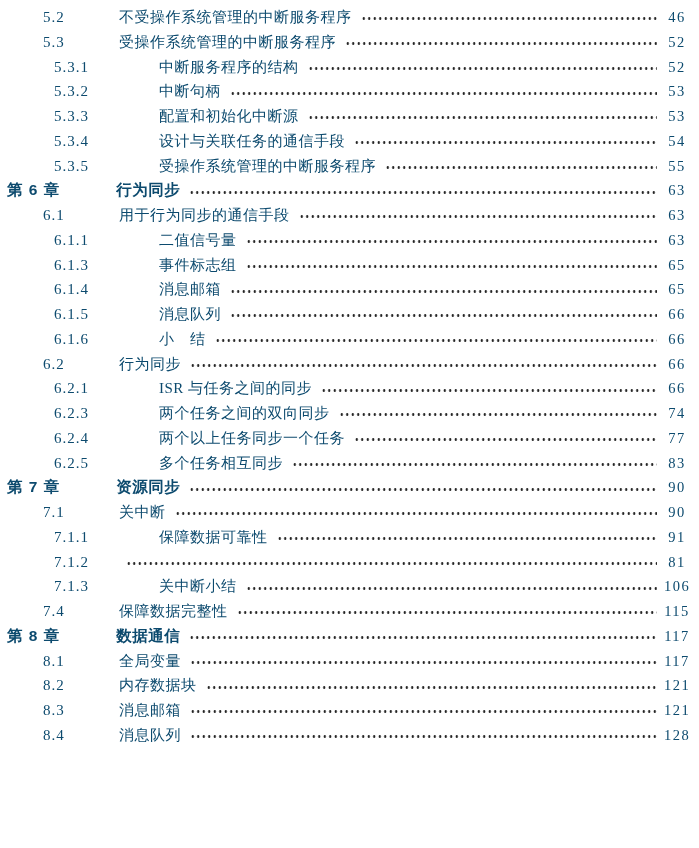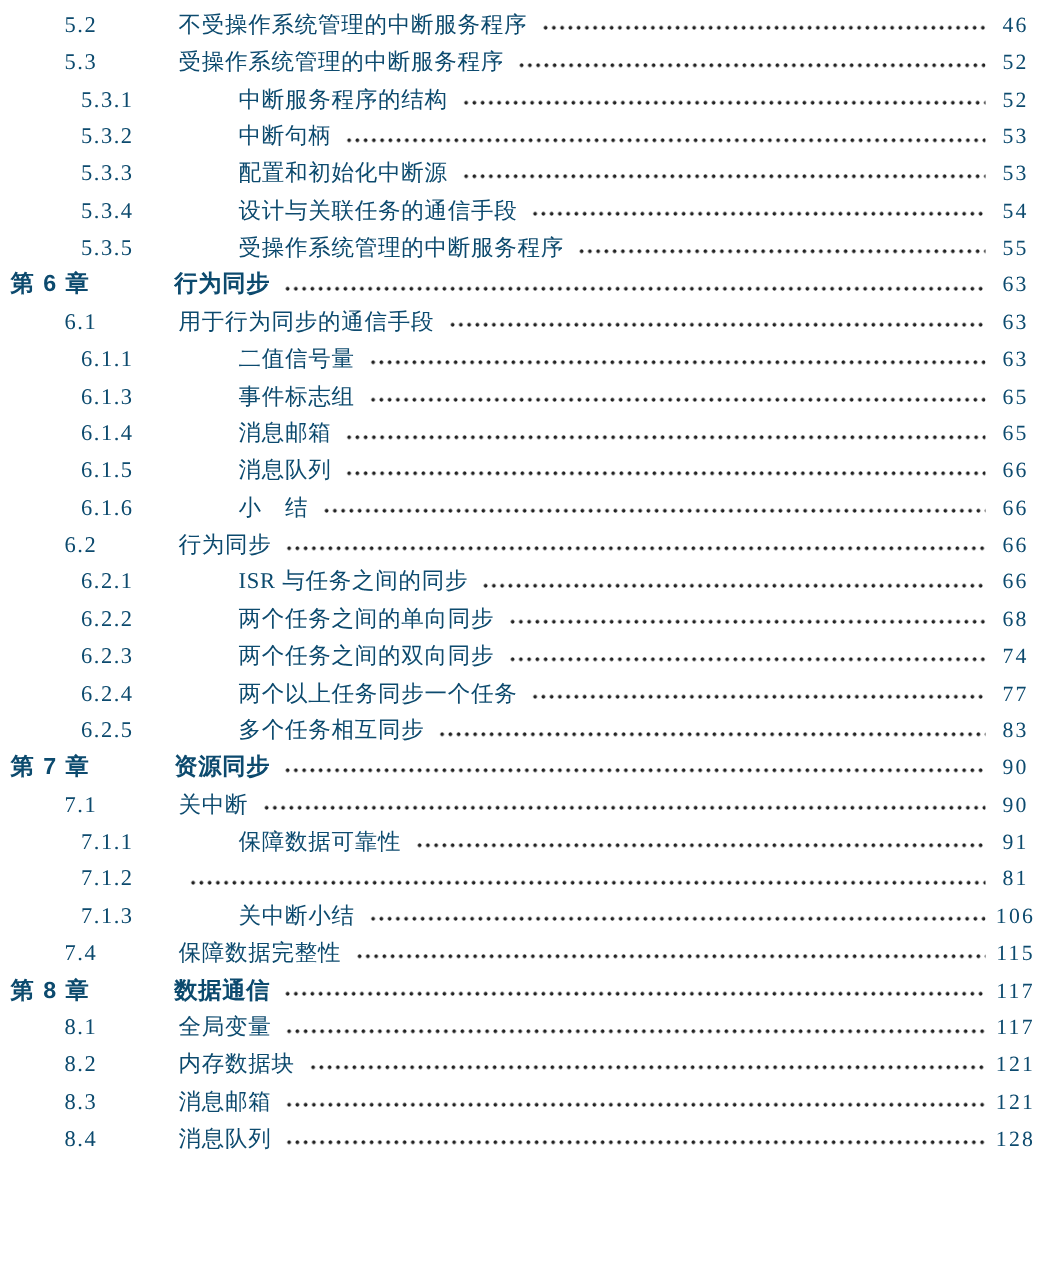--- a/index.html
+++ b/index.html
@@ -165,26 +165,20 @@
     <span class="leader"></span>
     <span class="page-num">66</span>
   </div>
       <div class="row subsection">
     <span class="num">6.2.1</span>
     <span class="title">ISR 与任务之间的同步</span>
     <span class="leader"></span>
     <span class="page-num">66</span>
   </div>
       <div class="row subsection">
-    <span class="num">6.2.2</span>
-    <span class="title">两个任务之间的单向同步</span>
-    <span class="leader"></span>
-    <span class="page-num">68</span>
-  </div>
-      <div class="row subsection">
     <span class="num">6.2.3</span>
     <span class="title">两个任务之间的双向同步</span>
     <span class="leader"></span>
     <span class="page-num">74</span>
   </div>
       <div class="row subsection">
     <span class="num">6.2.4</span>
     <span class="title">两个以上任务同步一个任务</span>
     <span class="leader"></span>
     <span class="page-num">77</span>

